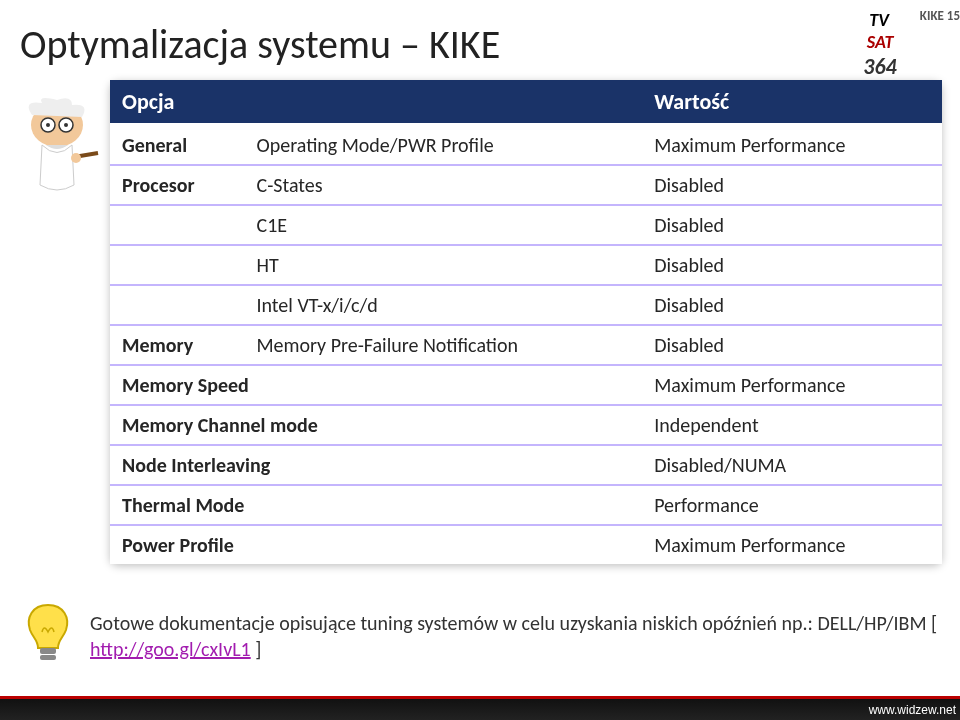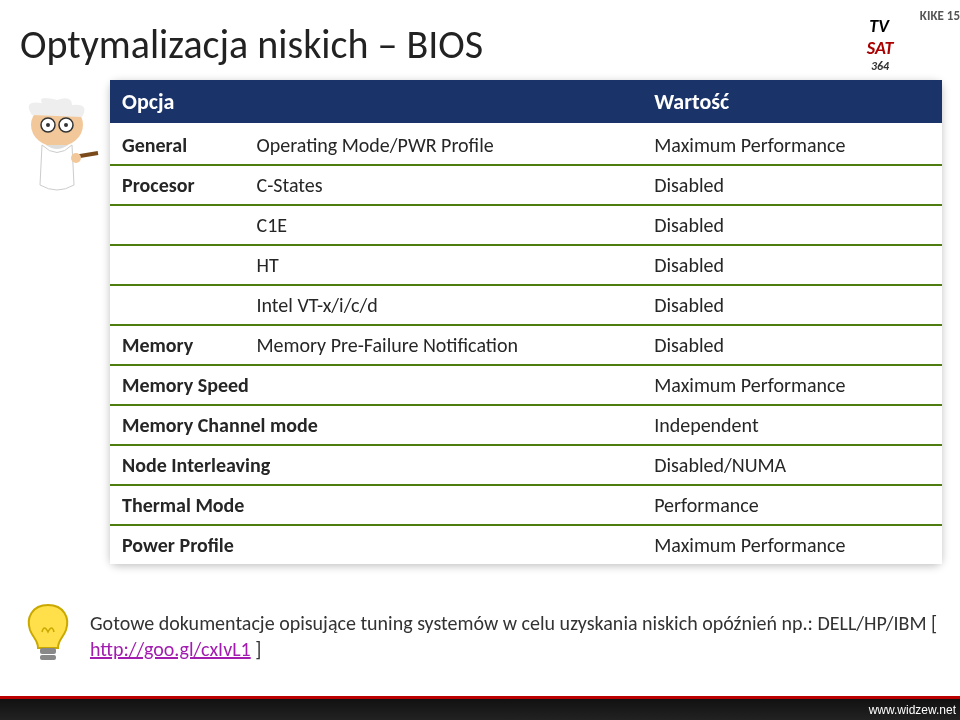--- a/index.html
+++ b/index.html
@@ -17,21 +17,21 @@
 .logo-tvsat {
   position: absolute; top: 24px; right: 20px;
   width: 120px; height: 40px;
   display: flex; align-items: center; justify-content: center;
   font-style: italic; font-weight: bold; color: #444;
   font-size: 14px;
   flex-direction: column;
 }
 .logo-tvsat .tv { color: #000; font-size: 18px; margin-right: 2px;}
 .logo-tvsat .sat { color: #a00; font-size: 18px;}
-.logo-tvsat .num { color: #333; font-size: 12px; text-align: right;}
+.logo-tvsat .num { color: #333; font-size: 22px; text-align: right;}
 .logo-tvsat .dish { width: 28px; height: 28px; margin-left: 2px; }
 h1.title {
   position: absolute; top: 20px; left: 20px;
   font-size: 40px; color: #222; font-weight: normal;
 }
 .scientist {
   position: absolute; top: 95px; left: 12px;
   width: 90px; height: 120px;
 }
 .bulb {
@@ -51,21 +51,21 @@
   background: #fff;
 }
 th {
   background: #1a3368; color: #fff;
   text-align: left; padding: 8px 12px;
   font-weight: bold; font-size: 22px;
   border-bottom: 3px solid #fff;
 }
 td {
   padding: 7px 12px;
-  border-bottom: 2px solid #4d7c0f;
+  border-bottom: 2px solid #c4b5fd;
   vertical-align: top;
 }
 tr:last-child td { border-bottom: none; }
 td.cat { font-weight: bold; }
 a { color: #a21caf; text-decoration: underline; }
 .footnote {
   position: absolute; top: 610px; left: 90px; right: 20px;
   font-size: 20px; color: #333; line-height: 1.3;
 }
 .footer-bar {
@@ -88,21 +88,21 @@
   <span class="sat">SAT</span>
   <span class="num">364</span>
   <svg class="dish" viewBox="0 0 40 40">
     <ellipse cx="20" cy="22" rx="14" ry="10" fill="#888" transform="rotate(-20 20 22)"></ellipse>
     <line x1="20" y1="22" x2="32" y2="10" stroke="#333" stroke-width="2"></line>
     <circle cx="33" cy="9" r="2.5" fill="#c33"></circle>
     <rect x="17" y="30" width="6" height="6" fill="#555"></rect>
   </svg>
 </div>
 
-<h1 class="title">Optymalizacja niskich – BIOS</h1>
+<h1 class="title">Optymalizacja systemu – KIKE</h1>
 
 <svg class="scientist" viewBox="0 0 90 120">
   <ellipse cx="45" cy="30" rx="26" ry="22" fill="#f2c89a"></ellipse>
   <path d="M20 20 Q10 5 30 8 Q25 0 45 5 Q60 0 60 10 Q78 8 70 22" fill="#eee"></path>
   <circle cx="36" cy="30" r="7" fill="#fff" stroke="#333" stroke-width="1.5"></circle>
   <circle cx="54" cy="30" r="7" fill="#fff" stroke="#333" stroke-width="1.5"></circle>
   <circle cx="36" cy="30" r="2" fill="#333"></circle>
     <circle cx="54" cy="30" r="2" fill="#333"></circle>
   <path d="M30 50 Q45 65 60 50 L62 90 Q45 100 28 90 Z" fill="#fff" stroke="#ccc"></path>
   <path d="M34 50 Q45 58 56 50" fill="#ddd"></path>

